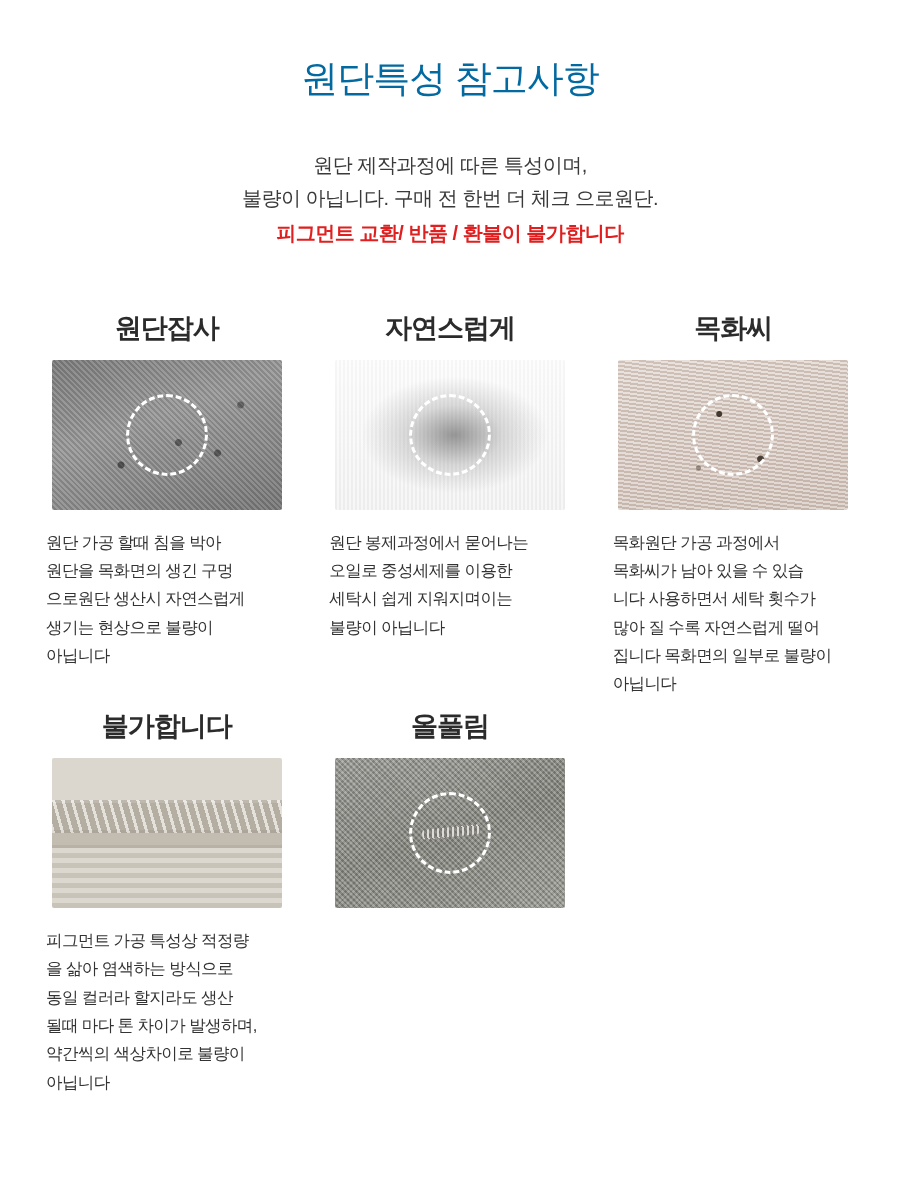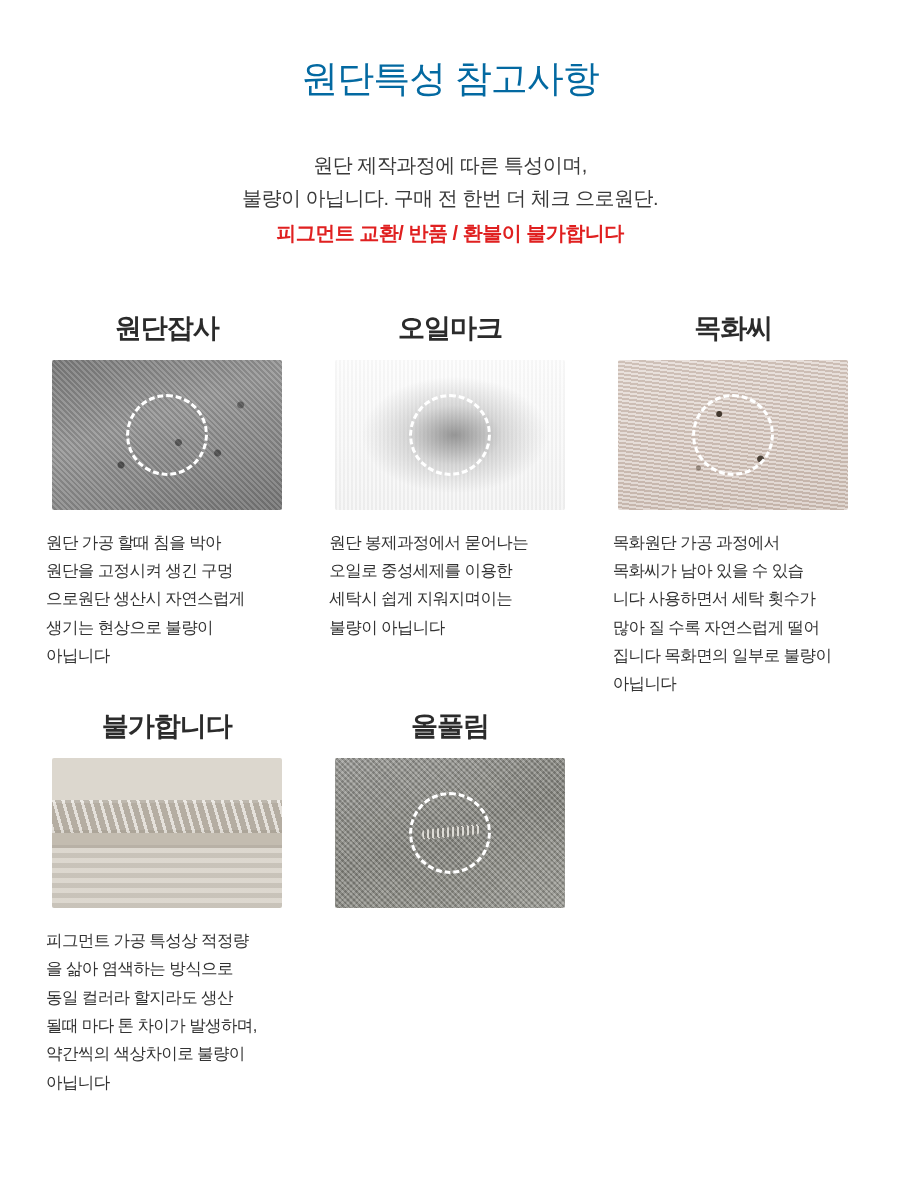--- a/index.html
+++ b/index.html
@@ -205,28 +205,28 @@
 
   <div class="grid">
 
 
     <div class="cell">
       <div class="cell-title">원단잡사</div>
       <div class="photo tex-hole">
         <div class="circle"></div>
       </div>
       <div class="caption">원단 가공 할때 침을 박아
-원단을 고정시켜 생긴 구멍
+원단을 목화면의 생긴 구멍
 으로원단 생산시 자연스럽게
 생기는 현상으로 불량이
 아닙니다</div>
     </div>
 
     <div class="cell">
-      <div class="cell-title">오일마크</div>
+      <div class="cell-title">자연스럽게</div>
       <div class="photo tex-oil">
         <div class="circle"></div>
       </div>
       <div class="caption">원단 봉제과정에서 묻어나는
 오일로 중성세제를 이용한
 세탁시 쉽게 지워지며이는
 불량이 아닙니다</div>
     </div>
 
     <div class="cell">

